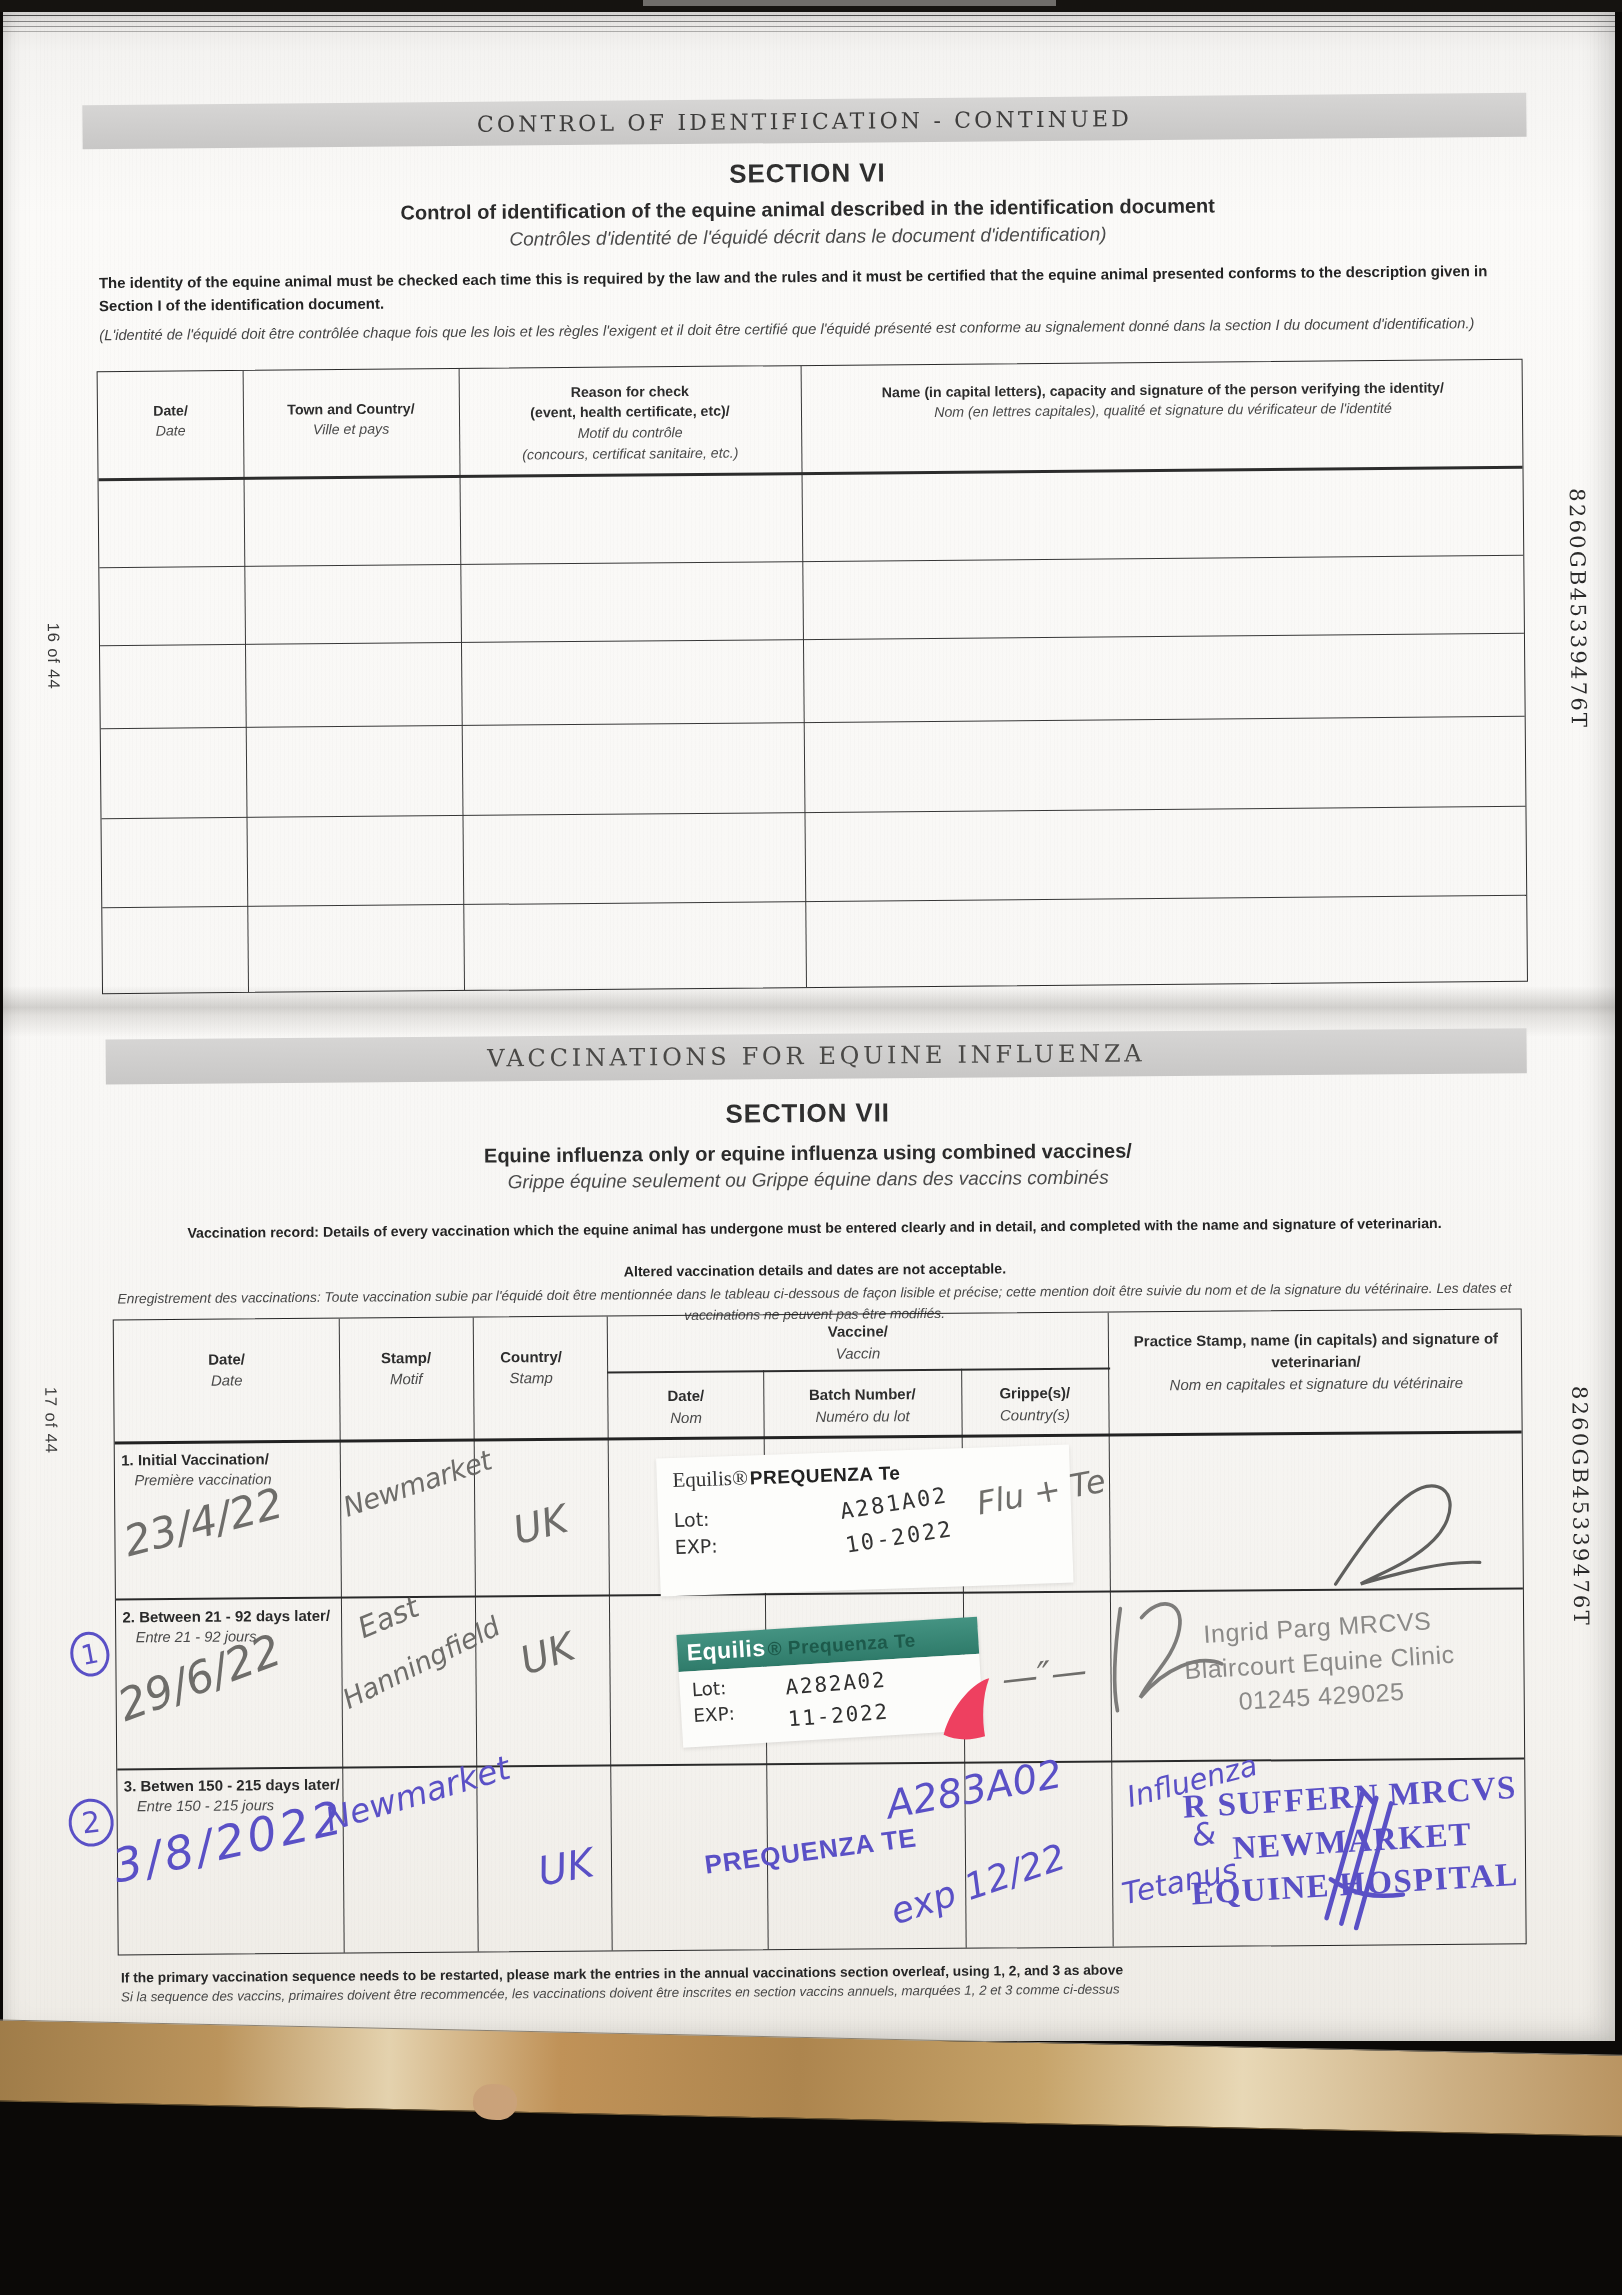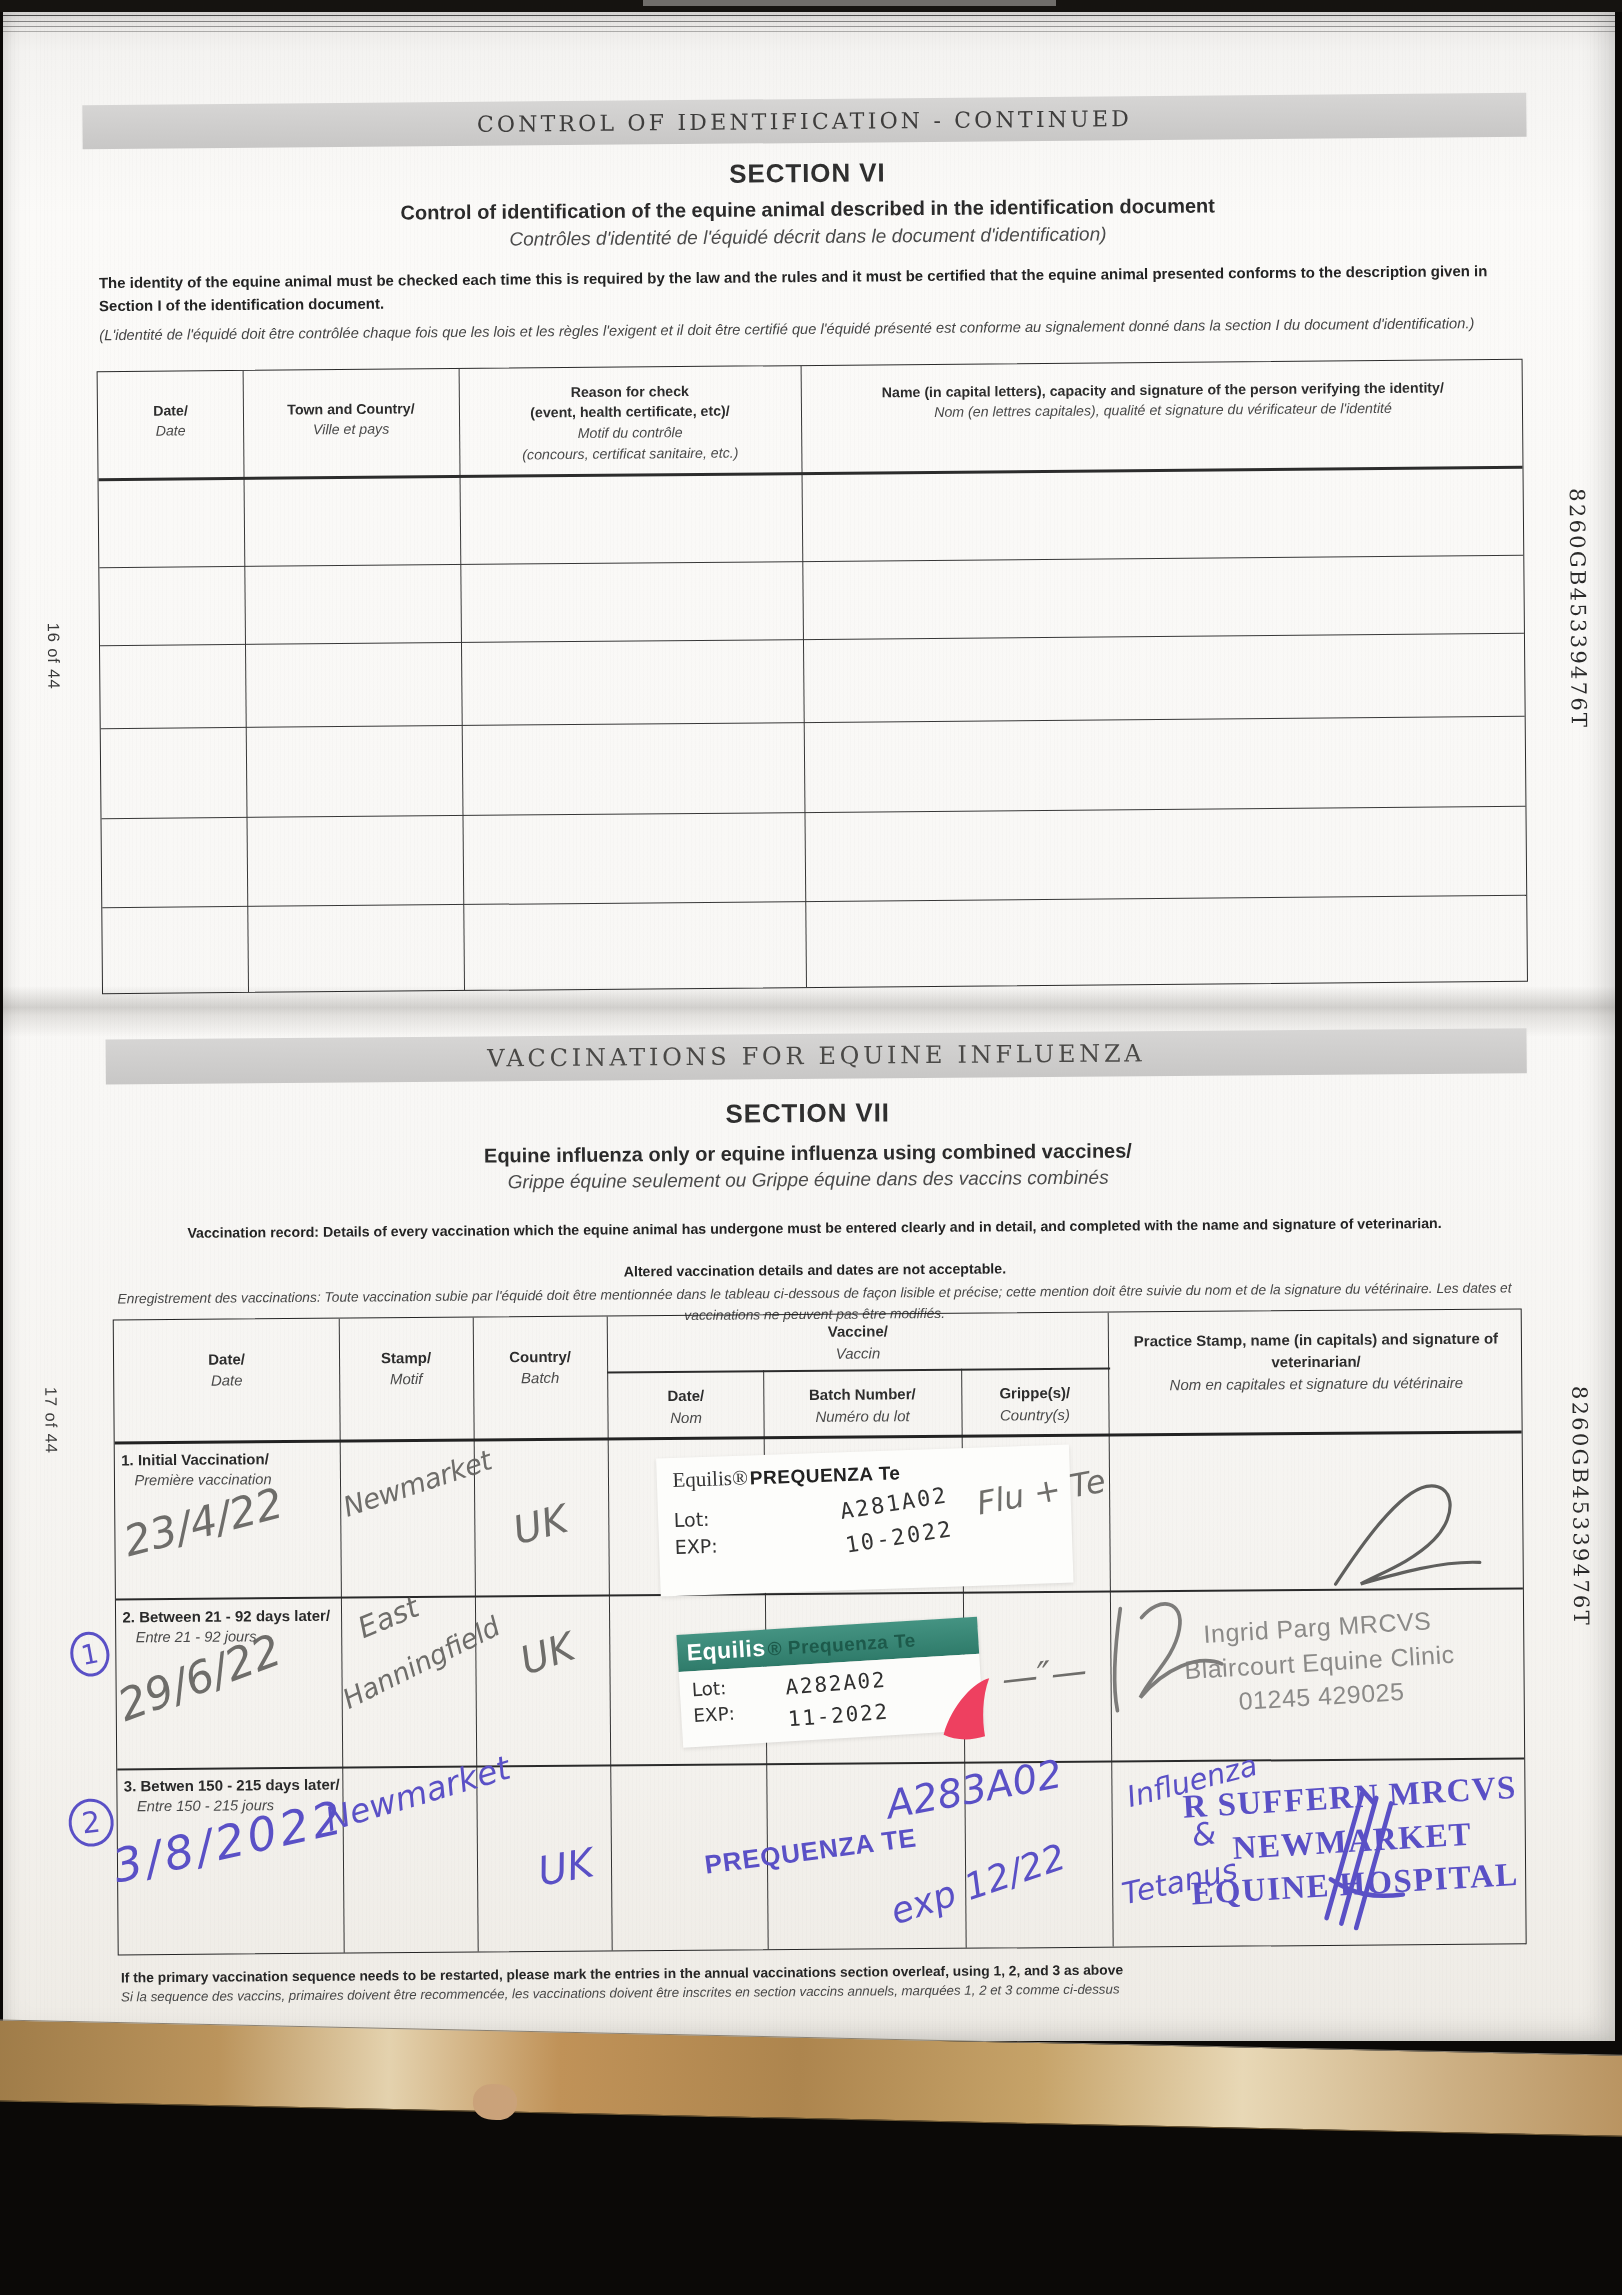--- a/index.html
+++ b/index.html
@@ -188,23 +188,23 @@
       <div class="t7row" style="top:448px;"></div>
 
       <div class="hcell" style="left:0;width:225px;top:28.5px;">
         <span class="hb" style="font-size:15px;">Date/</span>
         <span class="hi" style="font-size:15px;">Date</span>
       </div>
       <div class="hcell" style="left:225px;width:134px;top:28.5px;">
         <span class="hb" style="font-size:15px;">Stamp/</span>
         <span class="hi" style="font-size:15px;">Motif</span>
       </div>
-      <div class="hcell" style="left:359px;width:134px;top:28.5px;">
+      <div class="hcell" style="left:350px;width:134px;top:28.5px;">
         <span class="hb" style="font-size:15px;">Country/</span>
-        <span class="hi" style="font-size:15px;">Batch</span>
+        <span class="hi" style="font-size:15px;">Stamp</span>
       </div>
       <div class="hcell" style="left:493px;width:502px;top:6.4px;">
         <span class="hb" style="font-size:15px;">Vaccine/</span>
         <span class="hi" style="font-size:15px;">Vaccin</span>
       </div>
       <div class="hcell" style="left:493px;width:157px;top:69px;">
         <span class="hb" style="font-size:15px;">Date/</span>
         <span class="hi" style="font-size:15px;">Nom</span>
       </div>
       <div class="hcell" style="left:649px;width:198px;top:69px;">

